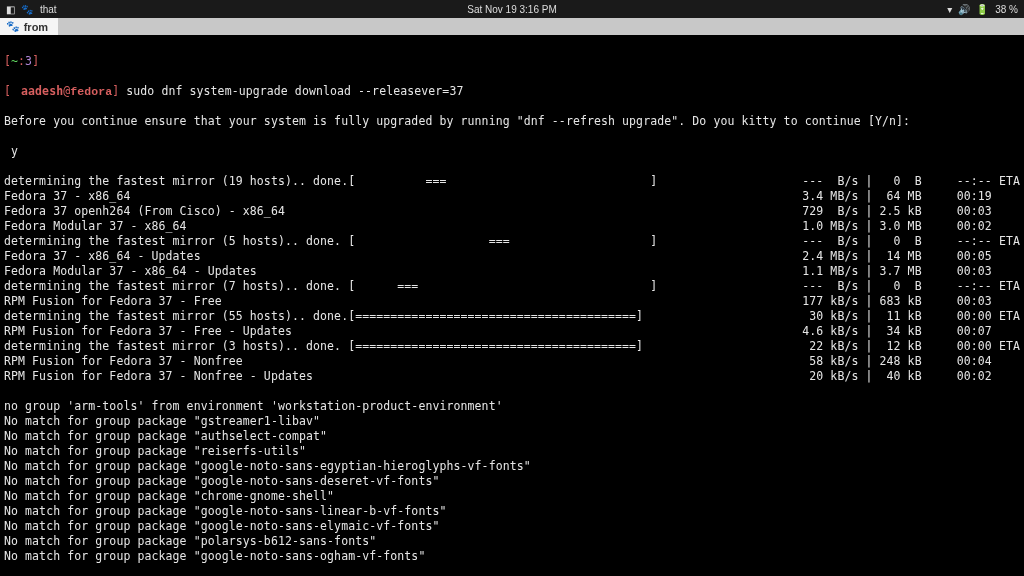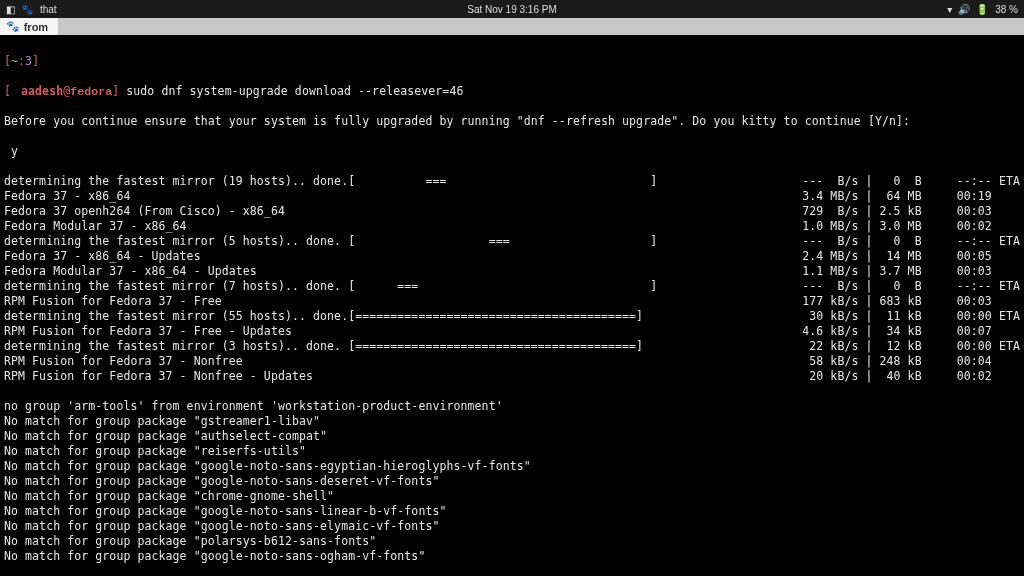--- a/index.html
+++ b/index.html
@@ -87,18 +87,18 @@
 
 <div class="tabbar">
   <div class="tab">
     <span class="paw">🐾</span>
     <span class="label">from</span>
   </div>
 </div>
 
 <div class="term">
 <span class="line"><span class="prompt-sym">[</span><span class="prompt-dir">~</span><span class="prompt-sym">:</span><span class="prompt-id">3</span><span class="prompt-sym">]</span></span>
-<span class="line"><span class="prompt-sym">[</span><span class="prompt-user">aadesh</span><span class="prompt-sym">@</span><span class="prompt-host">fedora</span><span class="prompt-sym">]</span> <span class="cmd">sudo dnf system-upgrade download --releasever=46</span></span>
+<span class="line"><span class="prompt-sym">[</span><span class="prompt-user">aadesh</span><span class="prompt-sym">@</span><span class="prompt-host">fedora</span><span class="prompt-sym">]</span> <span class="cmd">sudo dnf system-upgrade download --releasever=37</span></span>
 <span class="line">Before you continue ensure that your system is fully upgraded by running "dnf --refresh upgrade". Do you kitty to continue [Y/n]:</span>
 <span class="line"> y</span>
 <div id="rows"><div class="row"><span class="l">determining the fastest mirror (19 hosts).. done.[          ===                             ]</span><span class="bar"></span><span class="r"> ---  B/s |   0  B     --:-- ETA</span></div><div class="row"><span class="l">Fedora 37 - x86_64</span><span class="bar"></span><span class="r"> 3.4 MB/s |  64 MB     00:19    </span></div><div class="row"><span class="l">Fedora 37 openh264 (From Cisco) - x86_64</span><span class="bar"></span><span class="r"> 729  B/s | 2.5 kB     00:03    </span></div><div class="row"><span class="l">Fedora Modular 37 - x86_64</span><span class="bar"></span><span class="r"> 1.0 MB/s | 3.0 MB     00:02    </span></div><div class="row"><span class="l">determining the fastest mirror (5 hosts).. done. [                   ===                    ]</span><span class="bar"></span><span class="r"> ---  B/s |   0  B     --:-- ETA</span></div><div class="row"><span class="l">Fedora 37 - x86_64 - Updates</span><span class="bar"></span><span class="r"> 2.4 MB/s |  14 MB     00:05    </span></div><div class="row"><span class="l">Fedora Modular 37 - x86_64 - Updates</span><span class="bar"></span><span class="r"> 1.1 MB/s | 3.7 MB     00:03    </span></div><div class="row"><span class="l">determining the fastest mirror (7 hosts).. done. [      ===                                 ]</span><span class="bar"></span><span class="r"> ---  B/s |   0  B     --:-- ETA</span></div><div class="row"><span class="l">RPM Fusion for Fedora 37 - Free</span><span class="bar"></span><span class="r"> 177 kB/s | 683 kB     00:03    </span></div><div class="row"><span class="l">determining the fastest mirror (55 hosts).. done.[========================================]</span><span class="bar"></span><span class="r">  30 kB/s |  11 kB     00:00 ETA</span></div><div class="row"><span class="l">RPM Fusion for Fedora 37 - Free - Updates</span><span class="bar"></span><span class="r"> 4.6 kB/s |  34 kB     00:07    </span></div><div class="row"><span class="l">determining the fastest mirror (3 hosts).. done. [========================================]</span><span class="bar"></span><span class="r">  22 kB/s |  12 kB     00:00 ETA</span></div><div class="row"><span class="l">RPM Fusion for Fedora 37 - Nonfree</span><span class="bar"></span><span class="r">  58 kB/s | 248 kB     00:04    </span></div><div class="row"><span class="l">RPM Fusion for Fedora 37 - Nonfree - Updates</span><span class="bar"></span><span class="r">  20 kB/s |  40 kB     00:02    </span></div></div>
 <div id="tail"><span class="line">no group 'arm-tools' from environment 'workstation-product-environment'</span><span class="line">No match for group package "gstreamer1-libav"</span><span class="line">No match for group package "authselect-compat"</span><span class="line">No match for group package "reiserfs-utils"</span><span class="line">No match for group package "google-noto-sans-egyptian-hieroglyphs-vf-fonts"</span><span class="line">No match for group package "google-noto-sans-deseret-vf-fonts"</span><span class="line">No match for group package "chrome-gnome-shell"</span><span class="line">No match for group package "google-noto-sans-linear-b-vf-fonts"</span><span class="line">No match for group package "google-noto-sans-elymaic-vf-fonts"</span><span class="line">No match for group package "polarsys-b612-sans-fonts"</span><span class="line">No match for group package "google-noto-sans-ogham-vf-fonts"</span></div>
 </div>
 
 </body></html>

